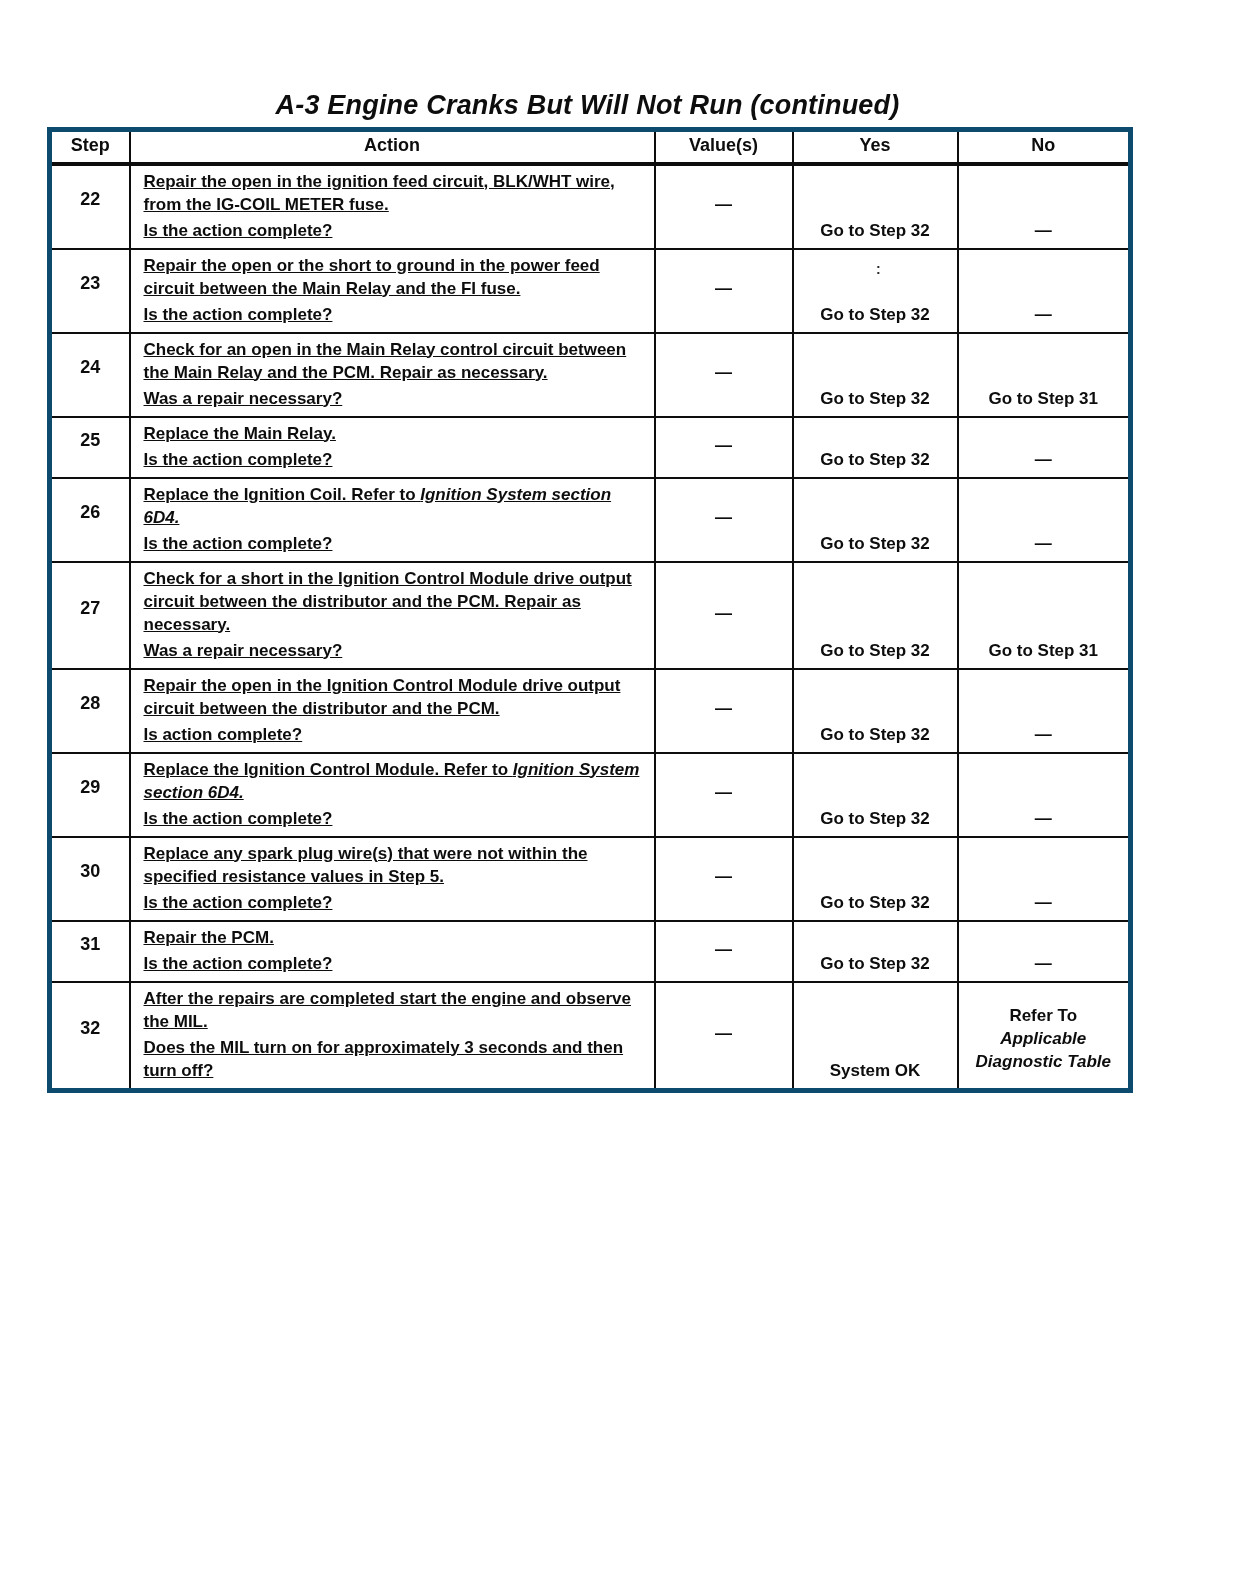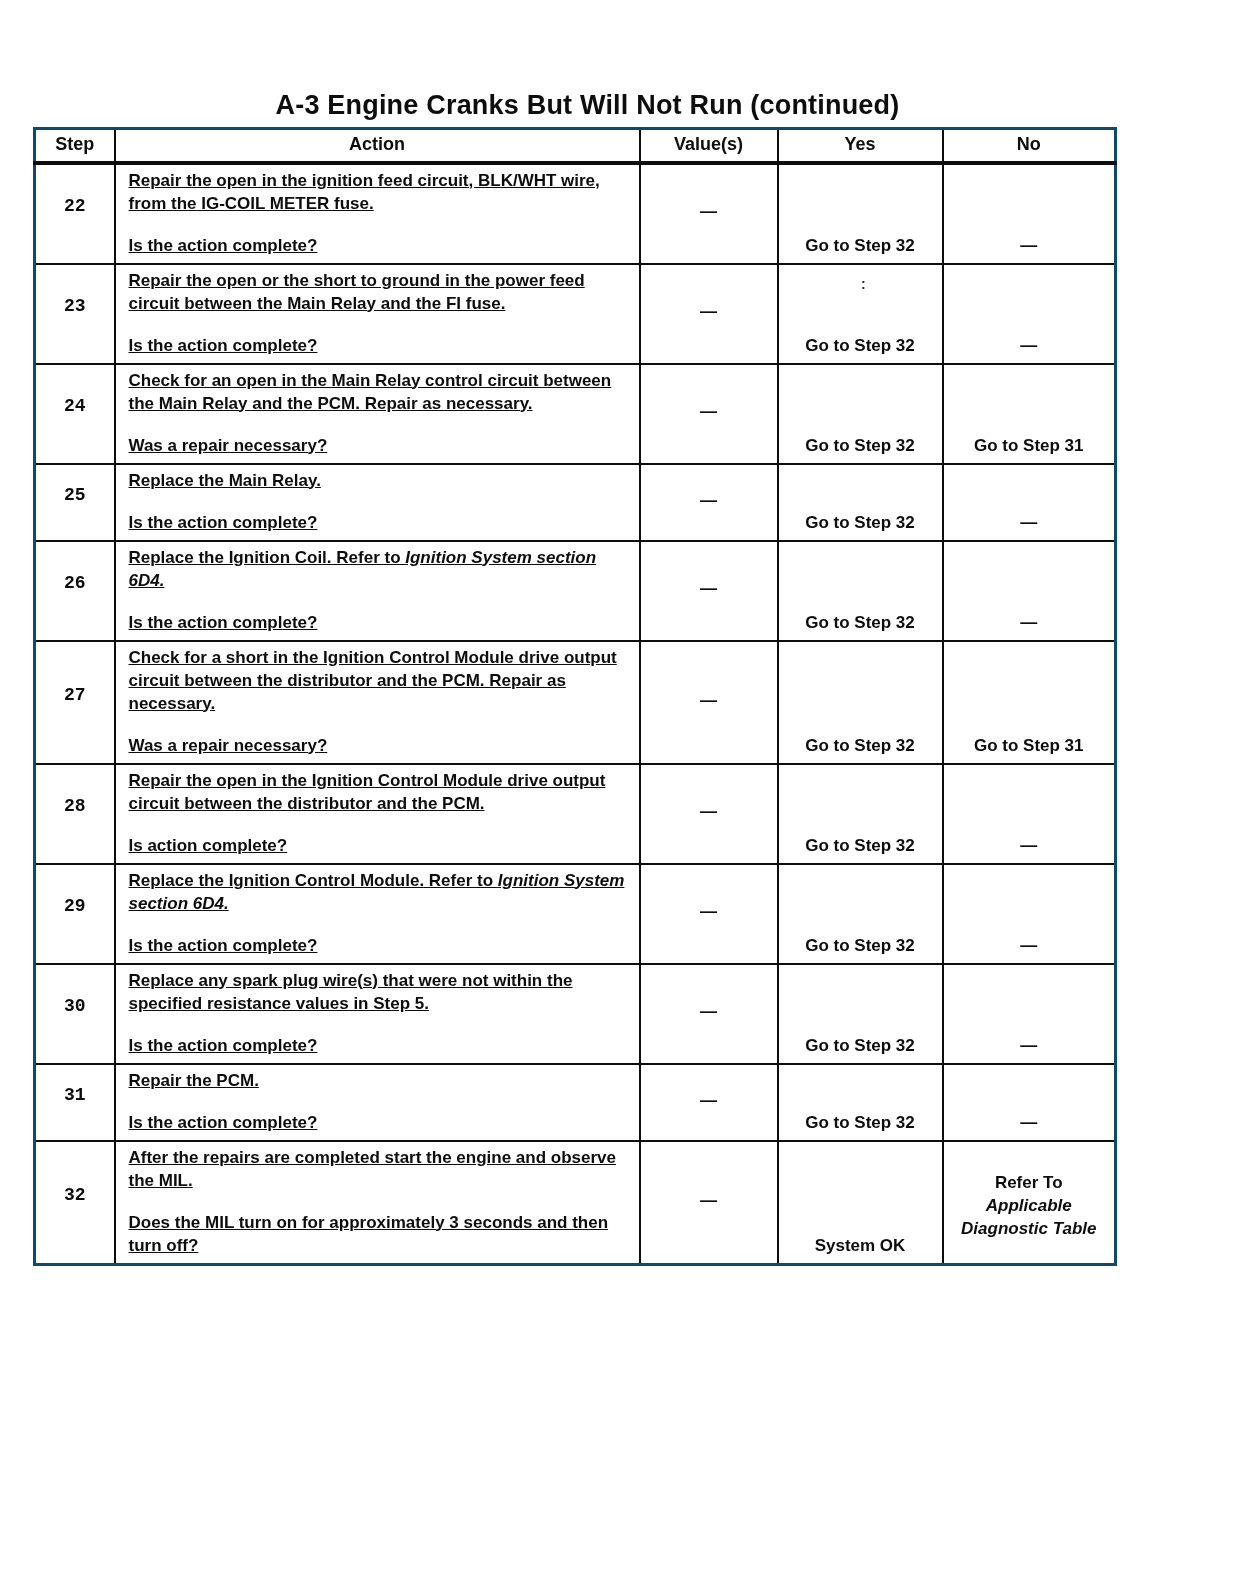--- a/index.html
+++ b/index.html
@@ -10,44 +10,45 @@
     color: #0d0d0d;
     -webkit-font-smoothing: antialiased;
   }
   .page { position: relative; width: 1248px; height: 1584px; background: #fff; overflow: hidden; }
 
   .title {
     position: absolute; top: 90px; left: 47px; width: 1081px;
     text-align: center;
     font-size: 27px; font-weight: 700; letter-spacing: 0.2px;
     white-space: nowrap;
+    font-style: italic;
   }
 
   table.diag {
-    position: absolute; top: 127px; left: 33px; width: 1081px;
+    position: absolute; top: 127px; left: 47px; width: 1081px;
     border-collapse: collapse; table-layout: fixed;
-    border: 3px solid #0c4a6e;
+    border: 5px solid #0c4a6e;
   }
   .diag th, .diag td { border: 2px solid #0d0d0d; }
 
   .diag thead th {
     height: 34px;
     font-size: 18px; font-weight: 700;
     text-align: center; vertical-align: middle;
     border-bottom: 4px solid #0d0d0d;
     padding: 2px 0 4px 0;
   }
 
   .diag td { font-size: 17px; font-weight: 700; line-height: 23px; }
 
-  td.cell-step { text-align: center; vertical-align: middle; font-size: 18px; font-family: Liberation Mono, monospace; }
+  td.cell-step { text-align: center; vertical-align: middle; font-size: 18px; }
   td.cell-step .step-num { position: relative; top: -7px; display: inline-block; }
 
   td.cell-action { vertical-align: top; padding: 4px 10px 6px 13px; text-decoration: underline; }
-  td.cell-action .q { margin-top: 19px; }
+  td.cell-action .q { margin-top: 3px; }
 
   td.cell-value { text-align: center; vertical-align: middle; padding-bottom: 4px; }
 
   td.cell-yes, td.cell-no {
     text-align: center; vertical-align: bottom;
     padding: 4px 8px 6px 8px;
   }
   td.cell-yes { position: relative; margin-left: 44px; }
   td.cell-no.valign-middle { vertical-align: middle; padding-top: 12px; }
 

